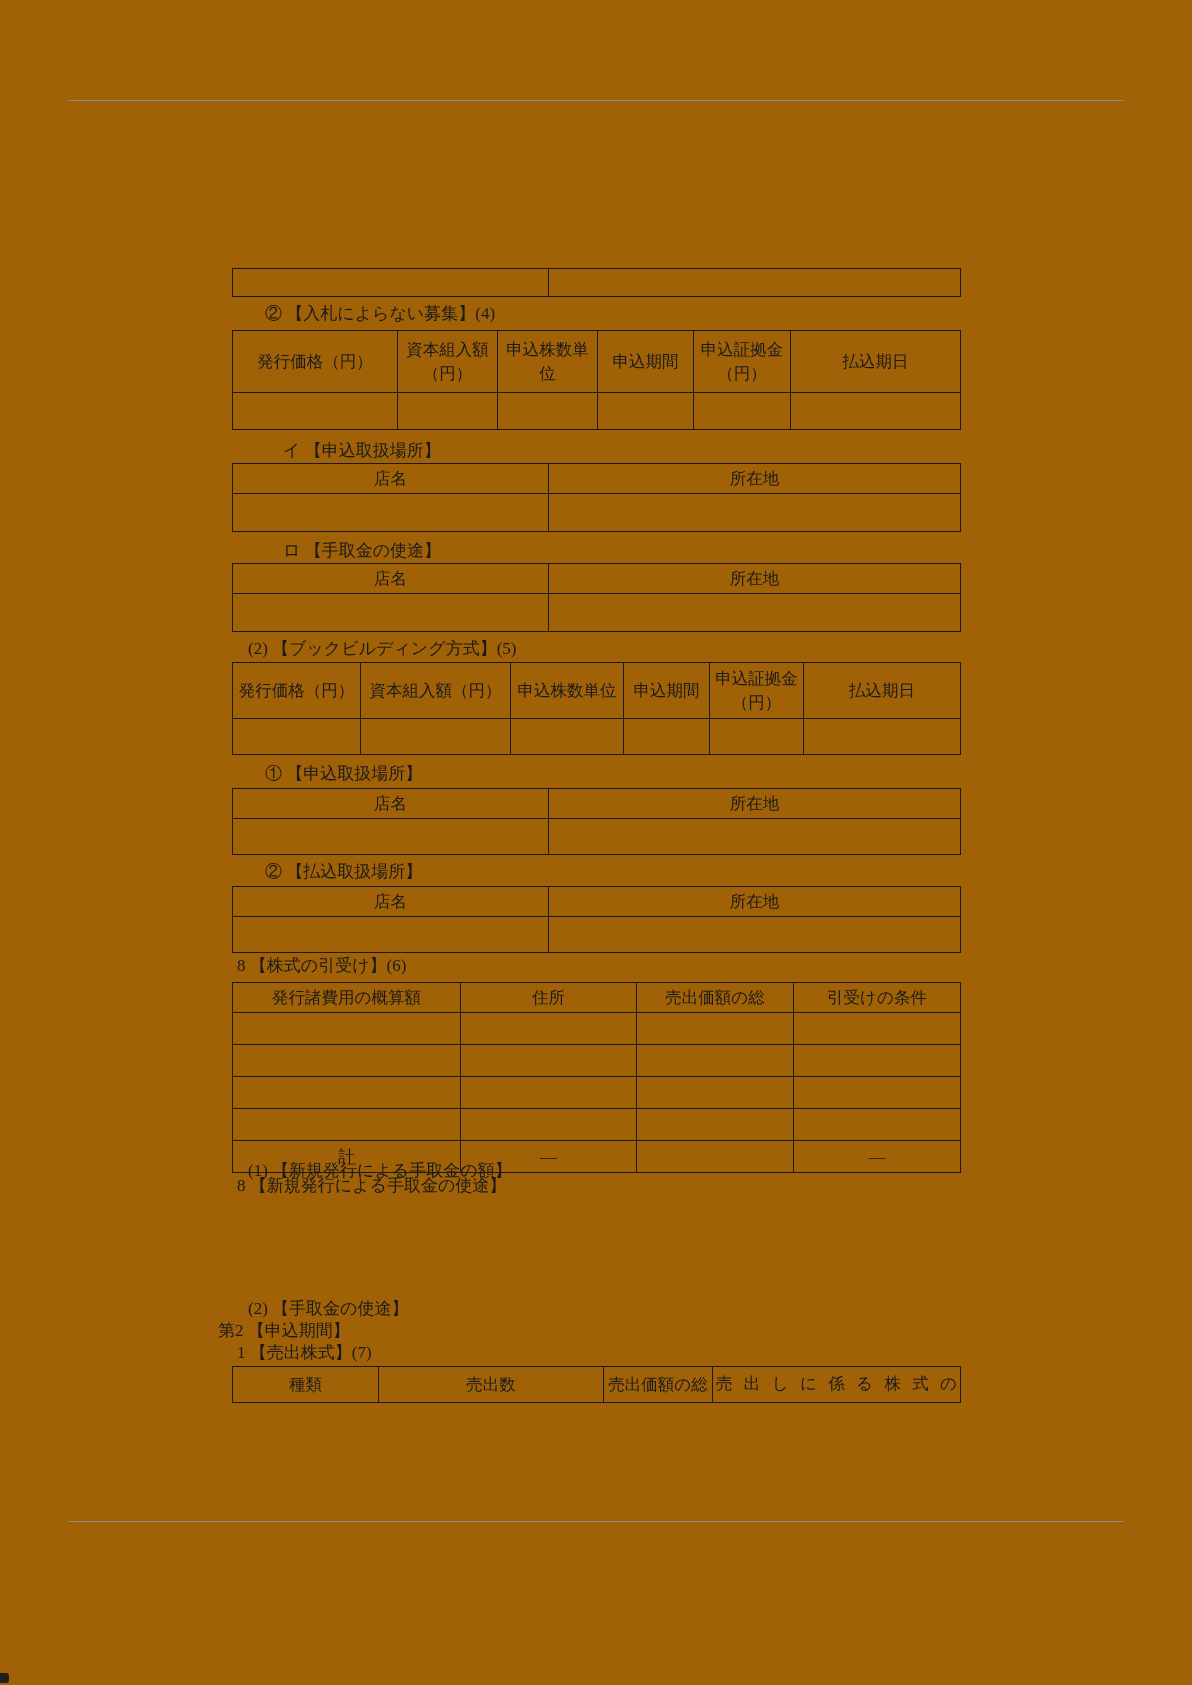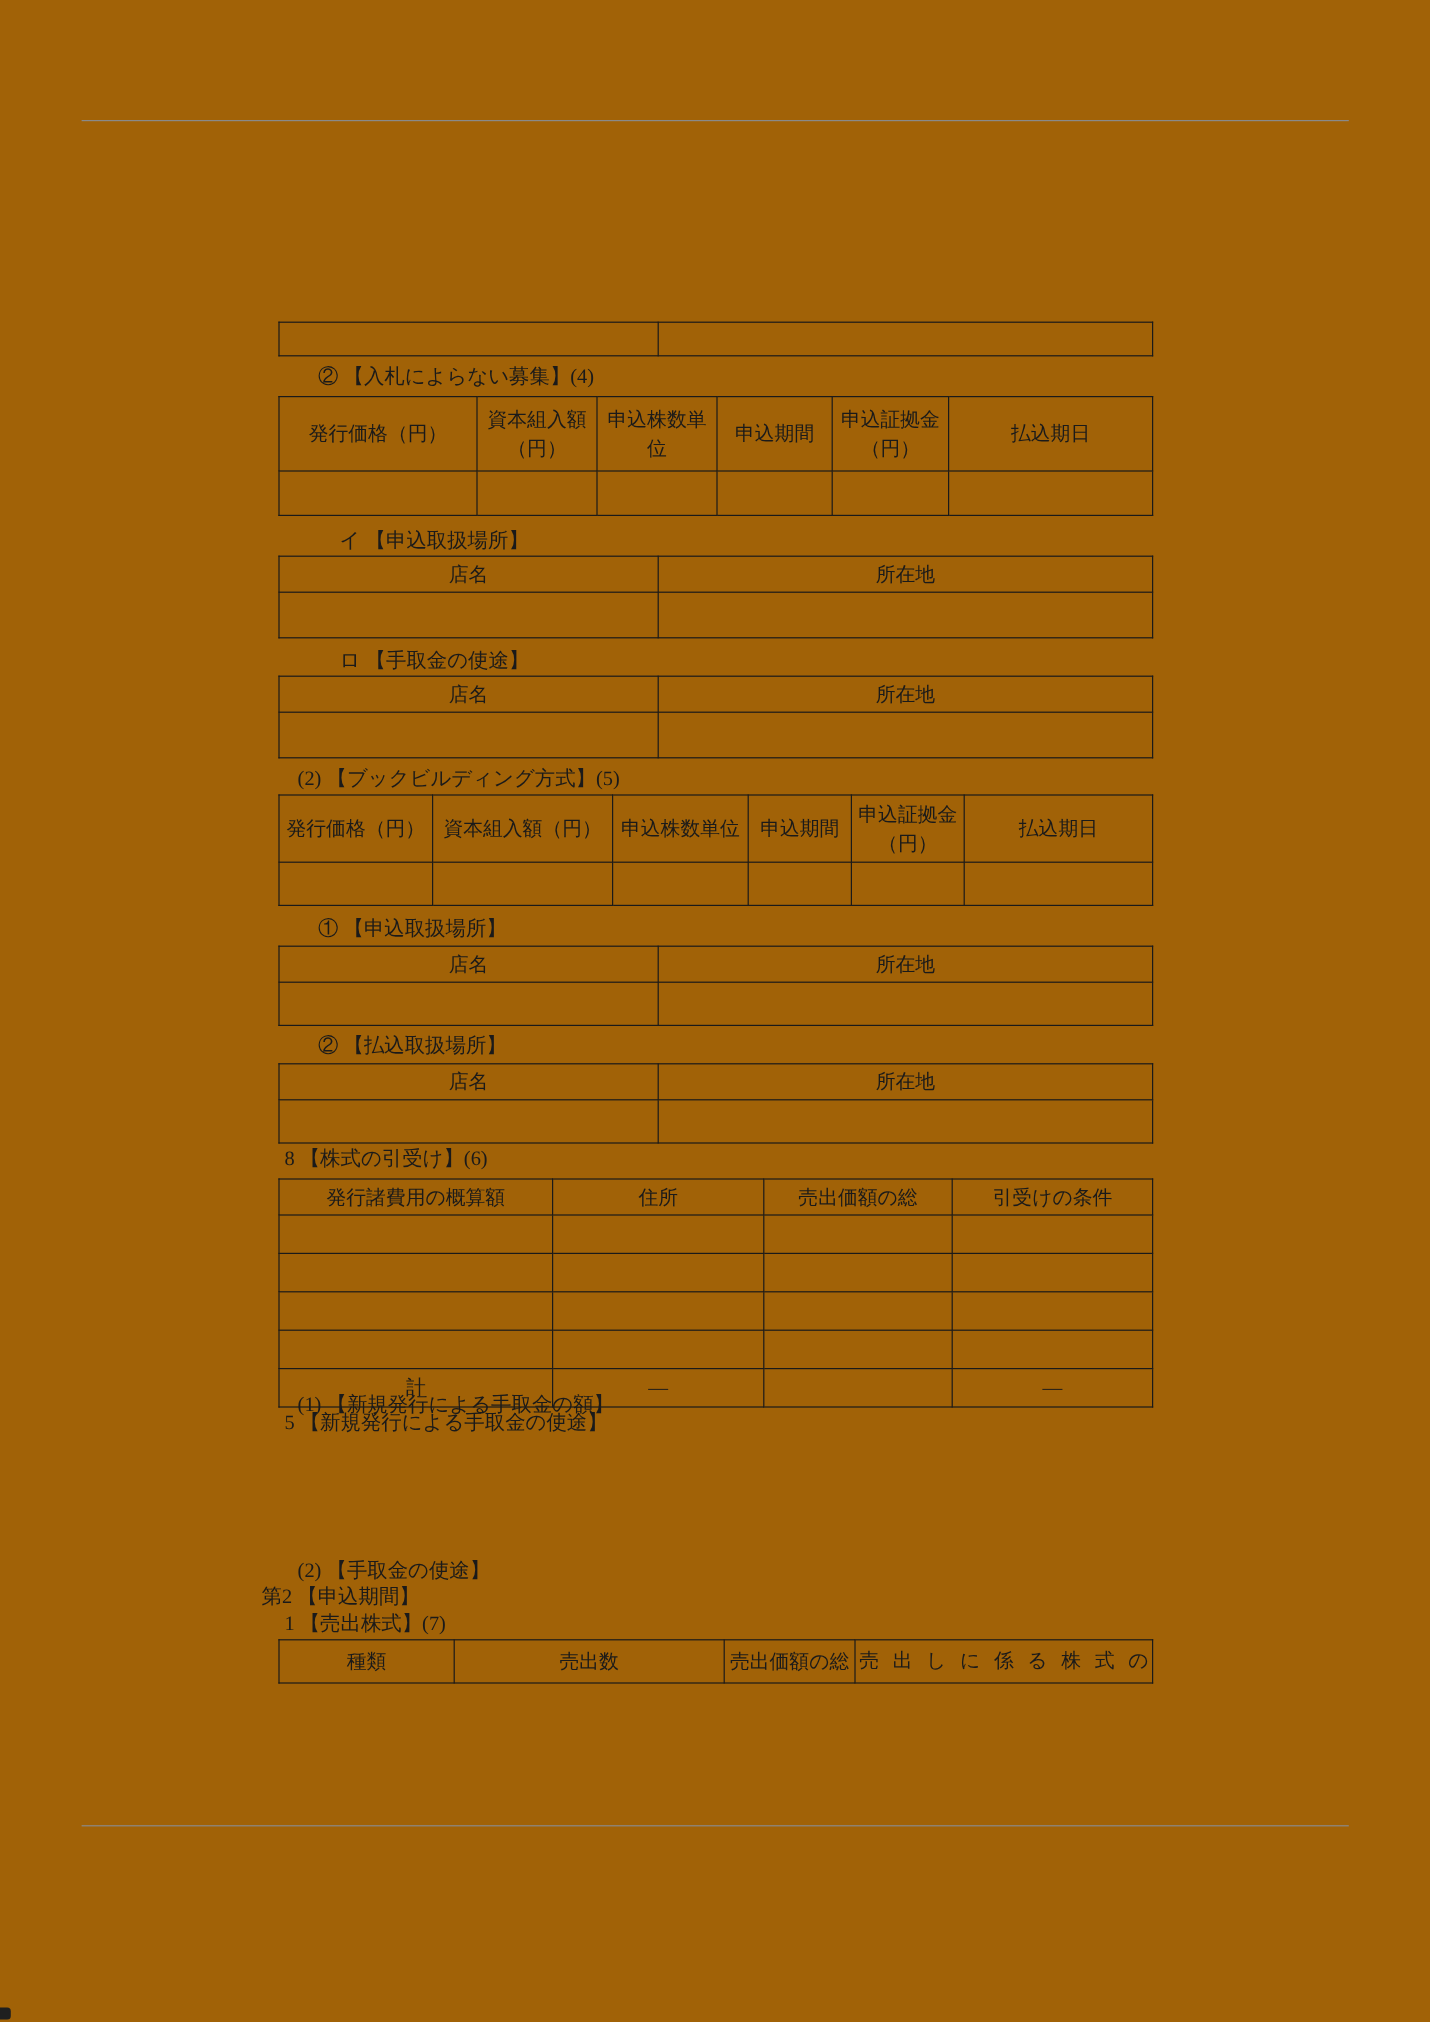--- a/index.html
+++ b/index.html
@@ -216,21 +216,21 @@
     </tr>
     <tr class="h32">
       <td>計</td>
       <td>―</td>
       <td></td>
       <td>―</td>
     </tr>
   </tbody>
     </table>
 
-  <p class="hd" style="top:1176px; left:237px">5 【新規発行による手取金の使途】</p>
+  <p class="hd" style="top:1176px; left:237px">8 【新規発行による手取金の使途】</p>
   <p class="hd" style="top:1161px; left:248px">(1) 【新規発行による手取金の額】</p>
 
   <p class="hd" style="top:1299px; left:248px">(2) 【手取金の使途】</p>
   <p class="hd" style="top:1321px; left:218px">第2 【申込期間】</p>
   <p class="hd" style="top:1343px; left:237px">1 【売出株式】(7)</p>
 
   <table class="doc" style="top:1366px">
     <colgroup>
         <col style="width:146px">
         <col style="width:225px">

